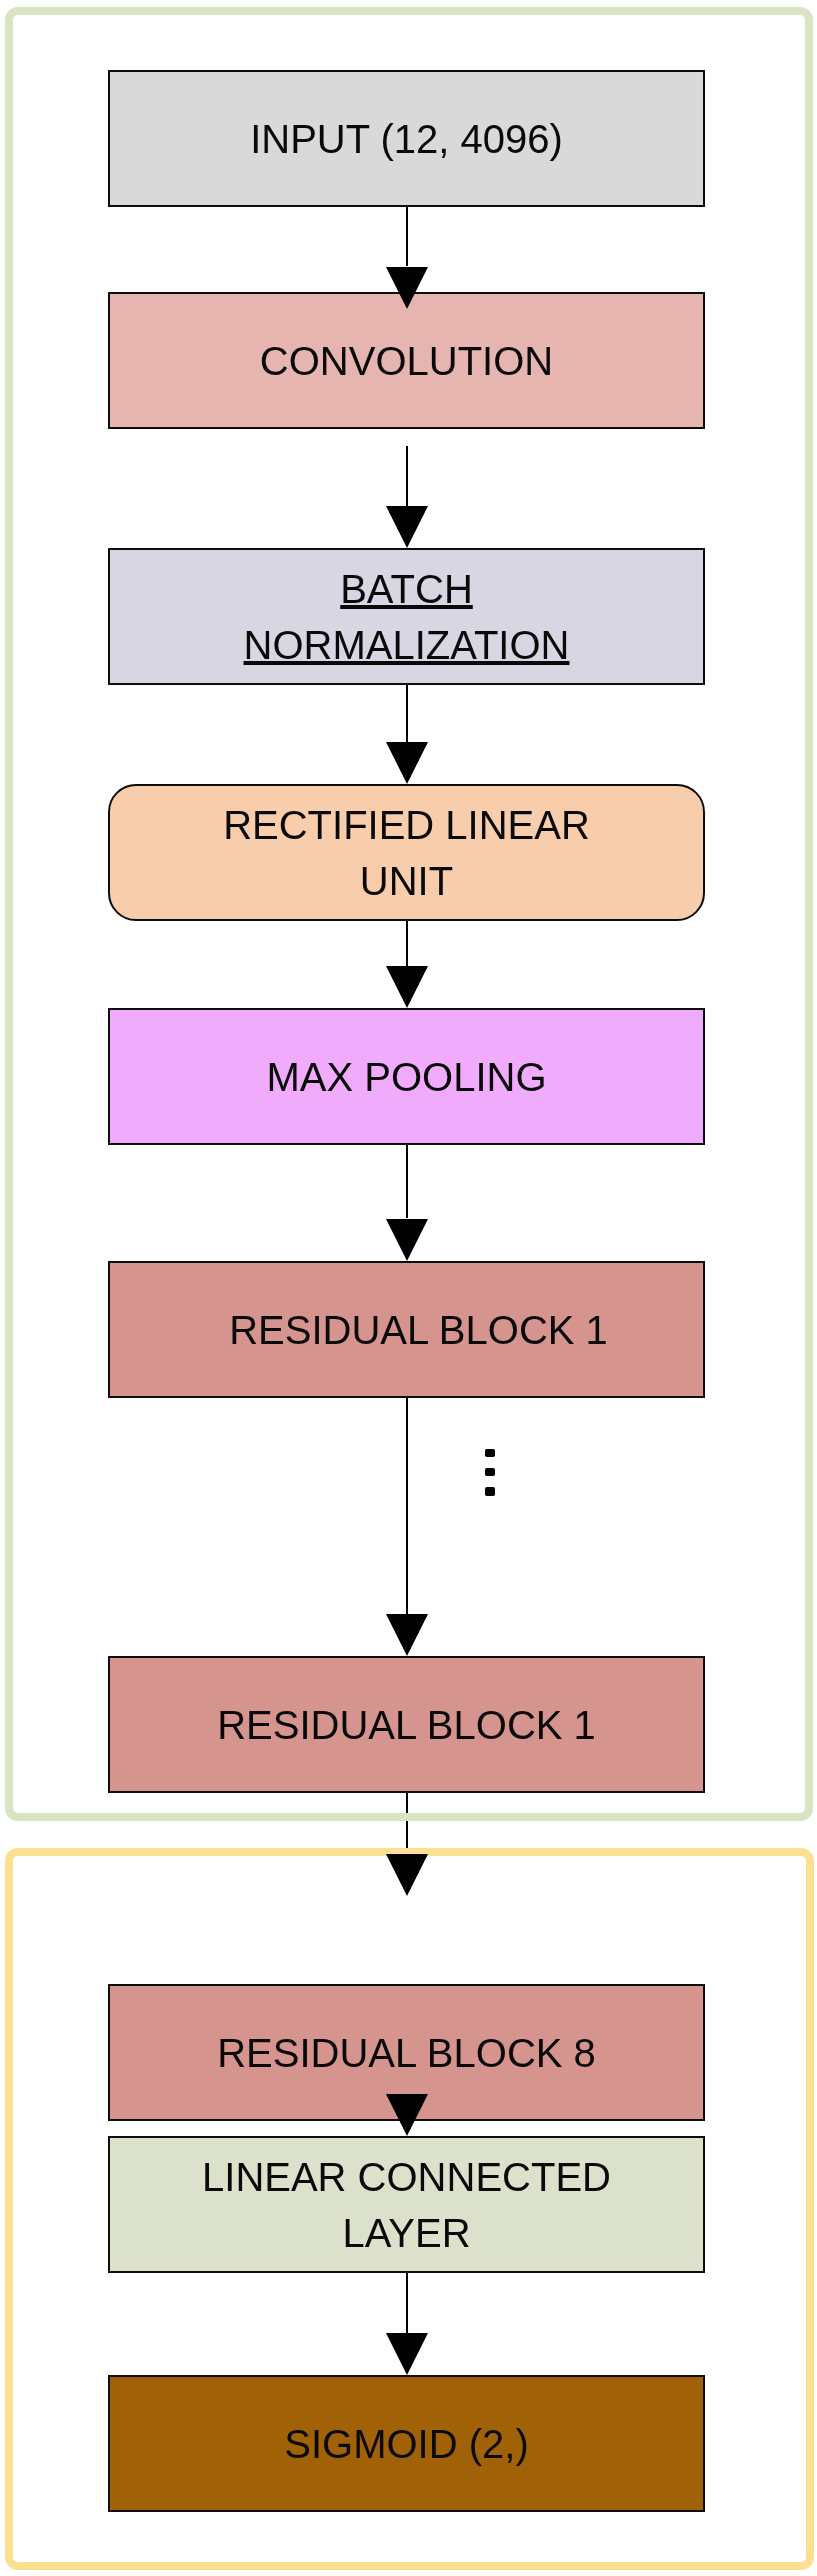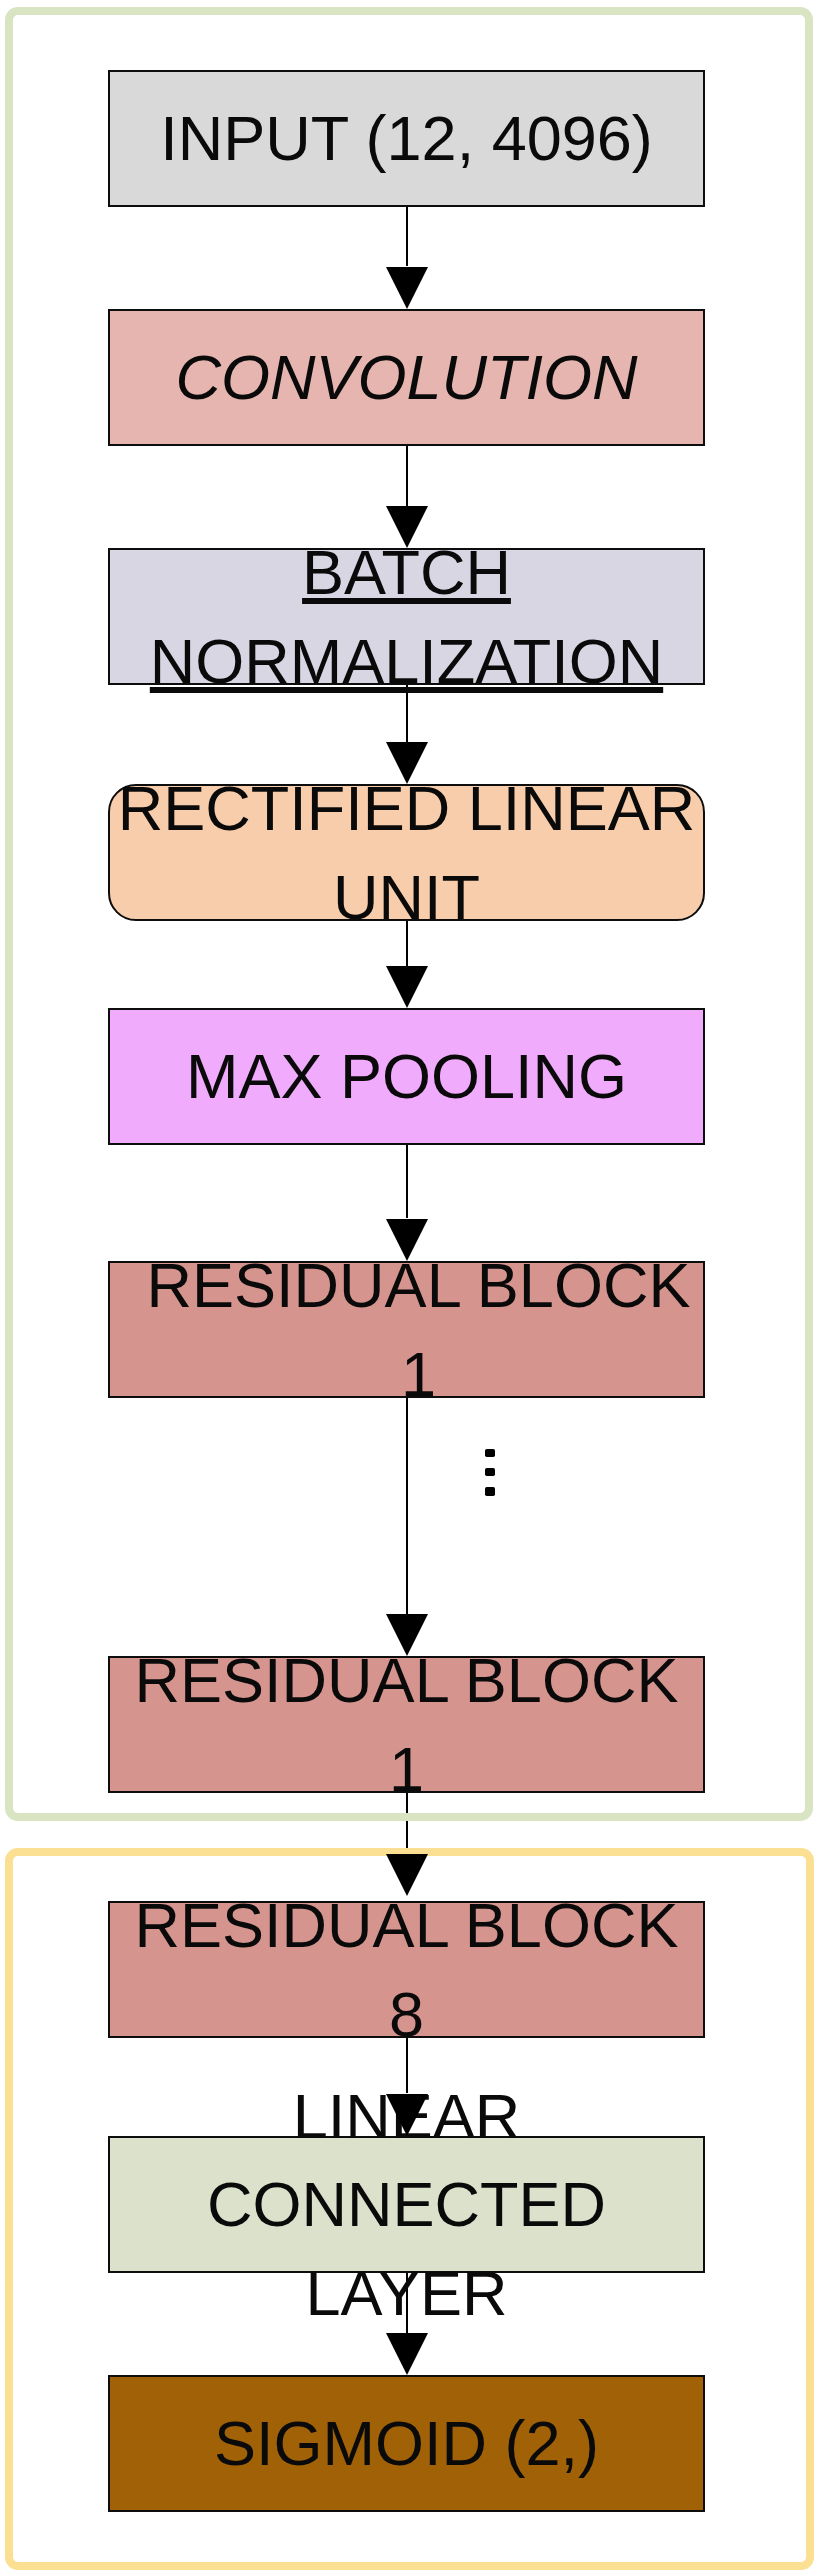--- a/index.html
+++ b/index.html
@@ -12,30 +12,30 @@
     position:absolute;left:4.6px;background:transparent;
     border:8.2px solid #000;border-radius:12.8px;z-index:2;box-sizing:border-box;
   }
   .group-top{top:7.3px;width:808px;height:1814px;}
   .group-bottom{top:1848px;width:809px;height:722px;}
   
   .node{
     position:absolute;left:108px;width:597px;height:137px;z-index:3;
     box-sizing:border-box;border:2.7px solid #0d0d0d;
     display:flex;align-items:center;justify-content:center;text-align:center;
-    font-size:63px;line-height:1.4;color:#0a0a0a;white-space:pre-line;
+    font-size:40px;line-height:1.4;color:#0a0a0a;white-space:pre-line;
   }
   .n-input{top:70px;}
-  .n-conv{top:309px;font-style:italic;}
+  .n-conv{top:292px;}
   .n-bn{top:548px;text-decoration:underline;}
   .n-relu{top:784px;border-radius:28px;}
   .n-maxpool{top:1008px;}
   .n-rb1{top:1261px;}
   .n-rb7{top:1656px;}
-  .n-rb8{top:1901px;text-align:center;}
+  .n-rb8{top:1984px;text-align:center;}
   .n-fc{top:2136px;}
   .n-sig{top:2375px;}
   
   .edge-line{
     position:absolute;left:406px;width:1.8px;background:#000;z-index:1;
   }
   .edge-head{
     position:absolute;left:386px;width:0;height:0;z-index:4;
     border-left:21px solid transparent;border-right:21px solid transparent;
     border-top:42px solid #000;

